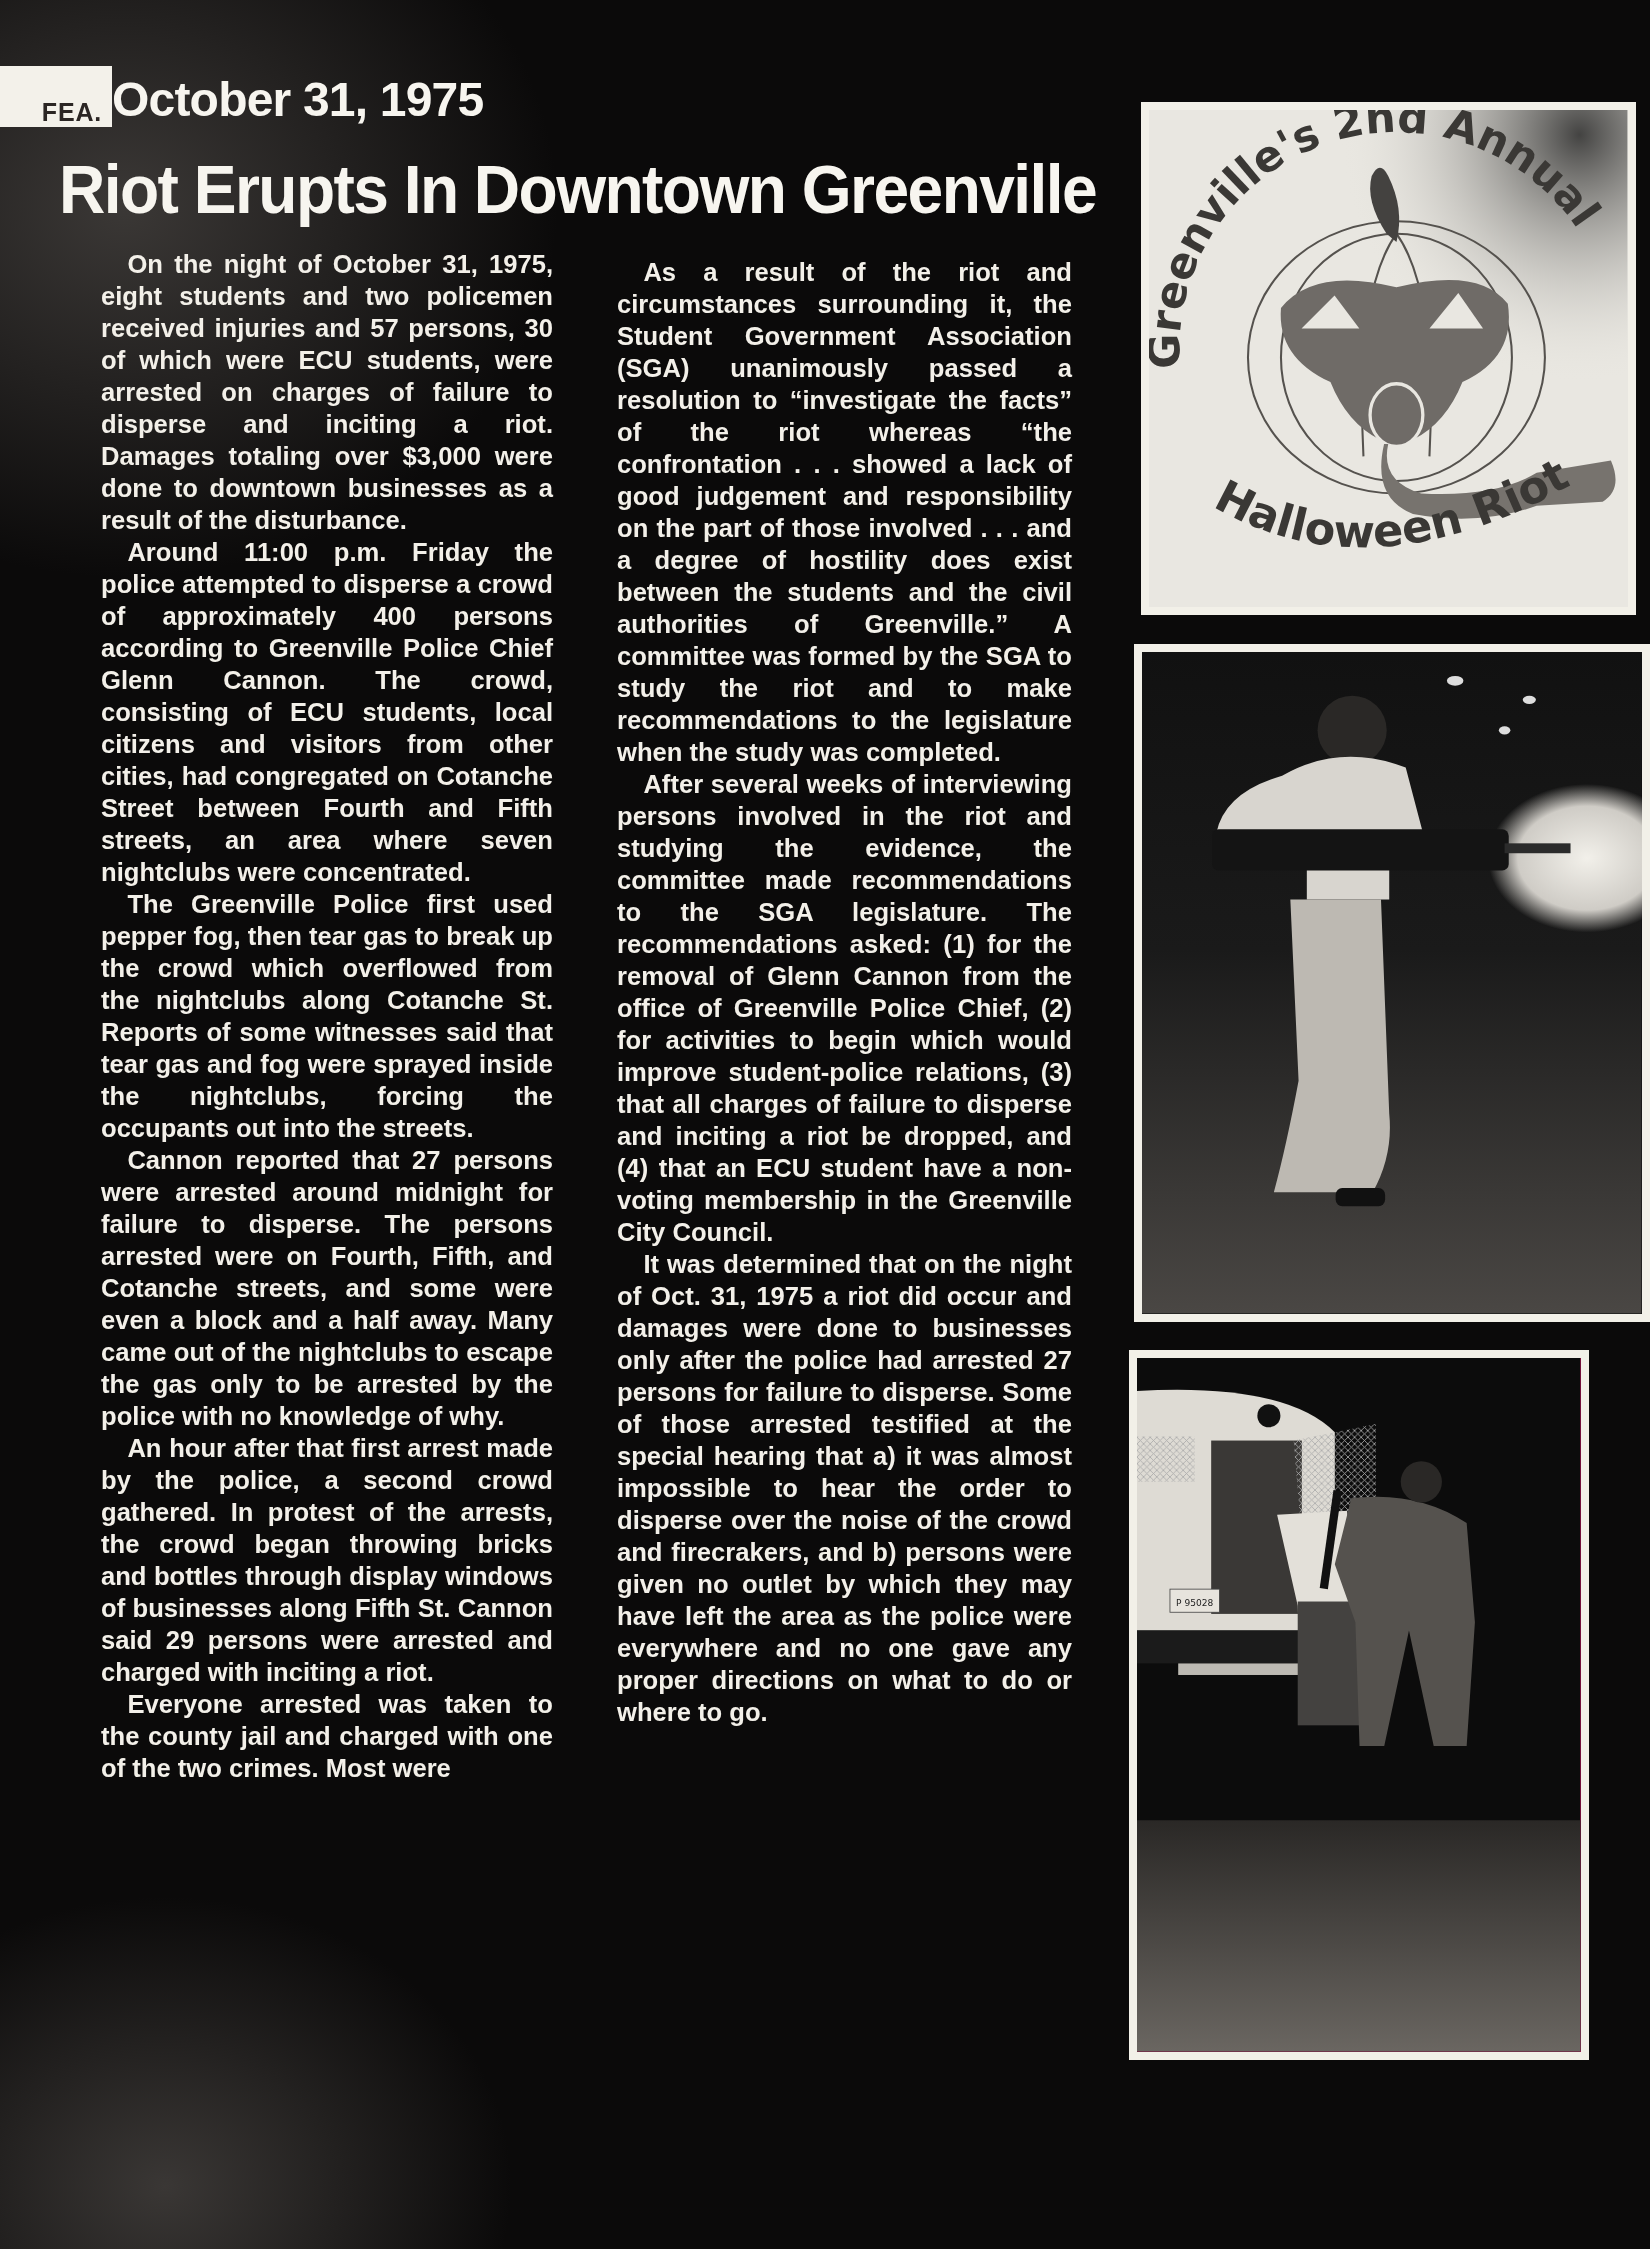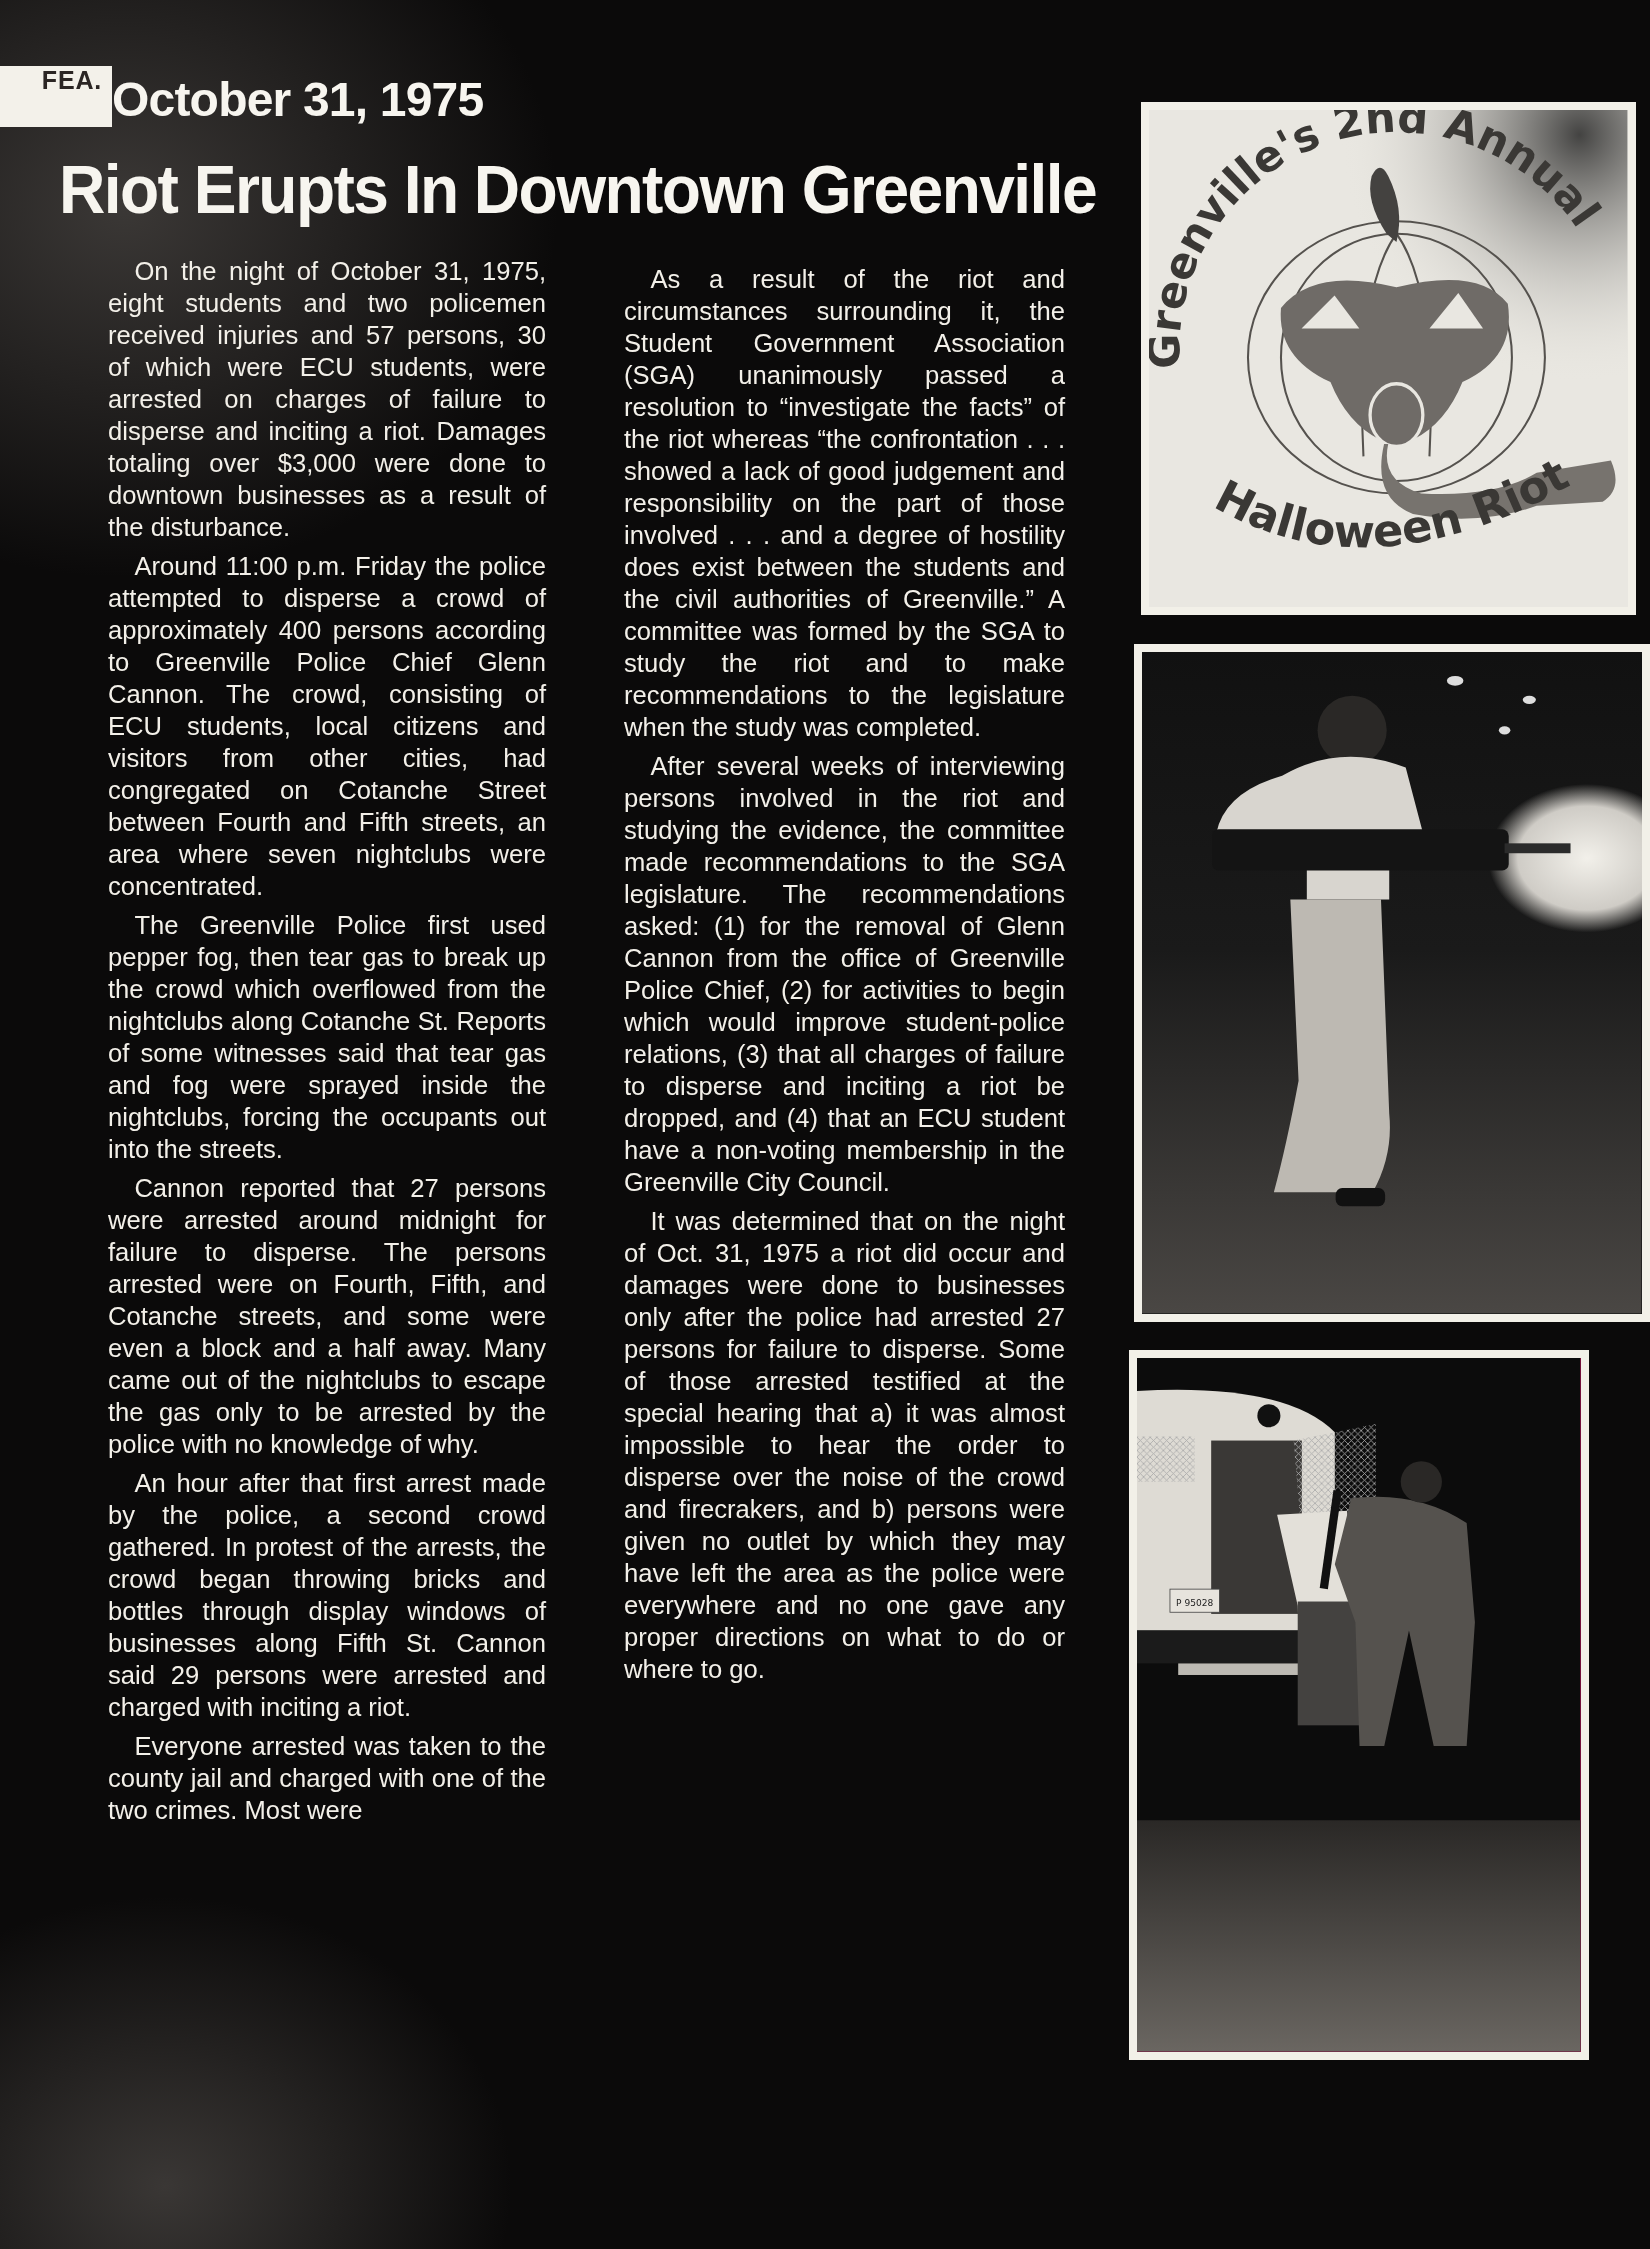--- a/index.html
+++ b/index.html
@@ -13,21 +13,21 @@
       radial-gradient(ellipse 578px 495px at 124px 206px, #3b3836 0%, rgba(20,19,18,0) 75%),
       #0b0a0a;
     font-family: "Liberation Sans", "DejaVu Sans", sans-serif;
     color: #f4f1ea;
   }
   .tag {
     position: absolute;
     left: 0; top: 66px;
     width: 112px; height: 61px;
     background: #f3f1ea;
-    display: flex; align-items: flex-start; justify-content: flex-end;
+    display: flex; align-items: flex-end; justify-content: flex-end;
     padding-right: 10px; box-sizing: border-box;
   }
   .tag span {
     color: #2b2624;
     font-family: "Liberation Sans", sans-serif;
     font-weight: bold;
     font-size: 25px;
     letter-spacing: 0.8px;
   }
   .date {
@@ -56,21 +56,21 @@
   .col {
     position: absolute;
     top: 248px;
     font-family: "Liberation Sans", sans-serif;
     font-size: 25.6px;
     line-height: 32px;
     text-align: justify;
     color: #f3f0e9;
     hyphens: manual;
   }
-  .col p { margin: 7px; text-indent: 26.4px; }
+  .col p { margin: 0; text-indent: 26.4px; font-weight: bold; }
   .col p.cont { text-indent: 0; }
   .col1 { left: 101px; width: 452px; }
   .col2 { left: 617px; width: 455px; top: 256px; }
 
   .photo {
     position: absolute;
     background: #f2f0e8;
     box-sizing: border-box;
   }
   .photo .inner {

